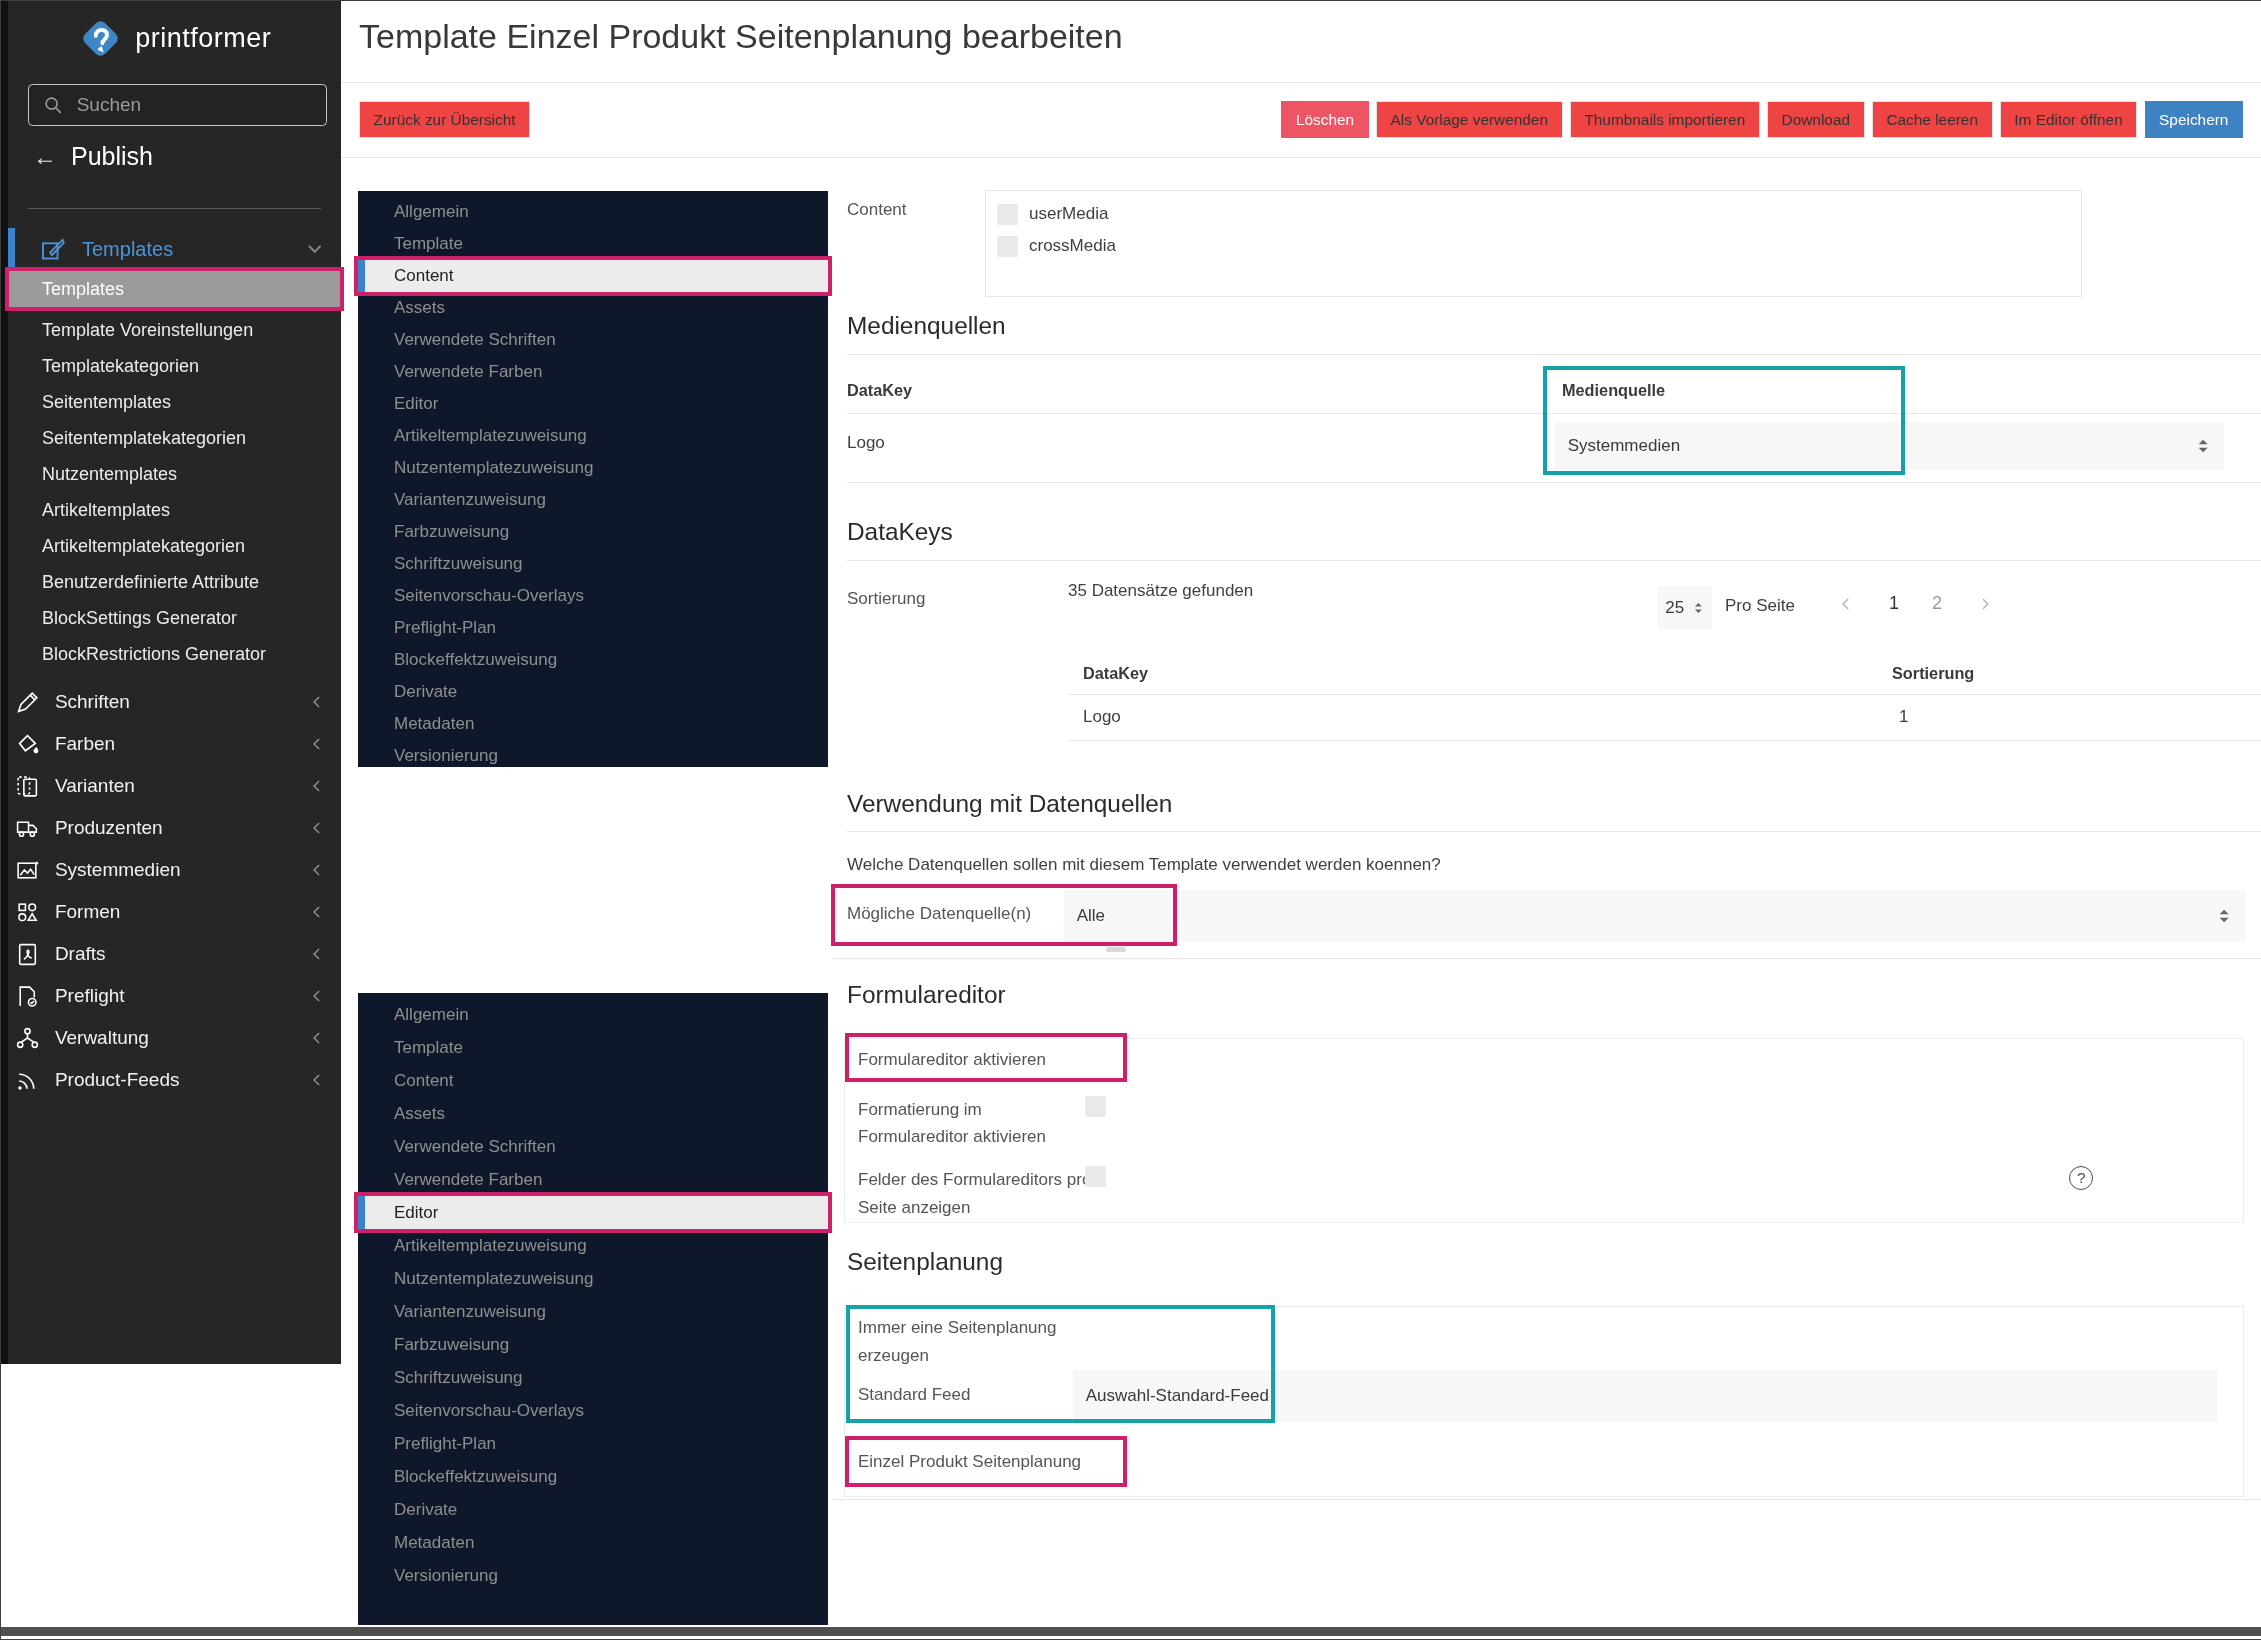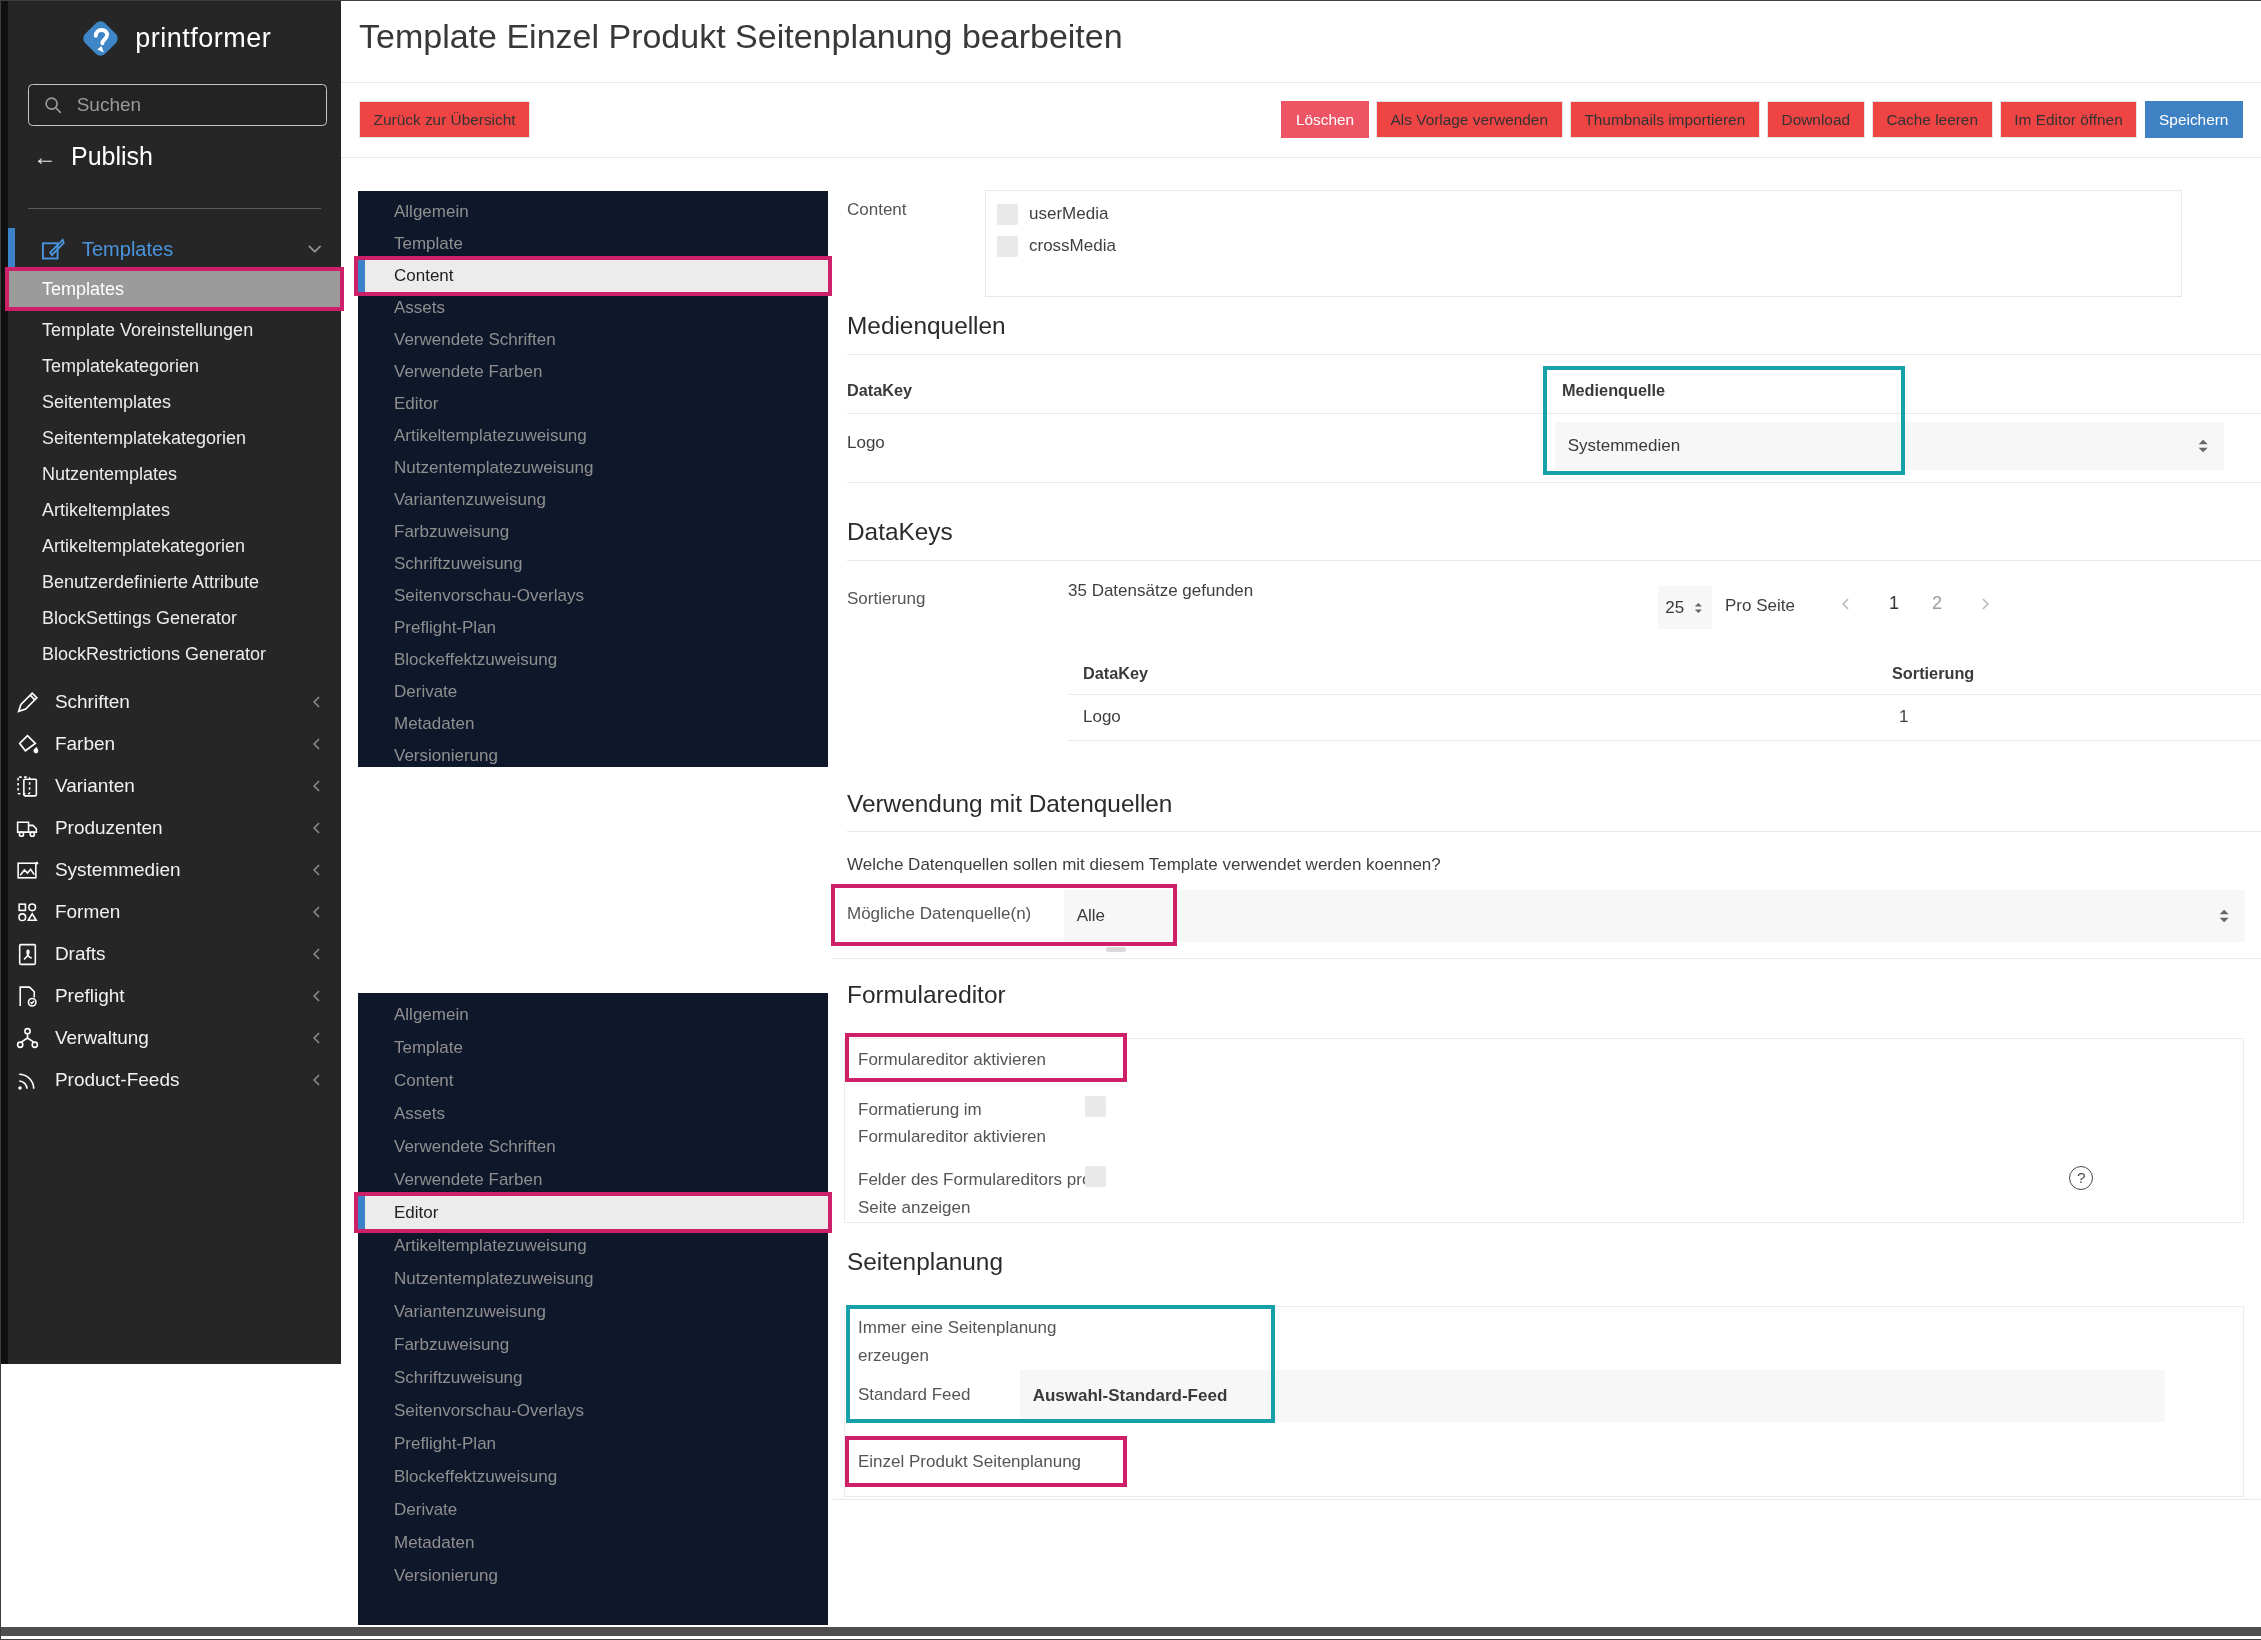--- a/index.html
+++ b/index.html
@@ -51,21 +51,21 @@
              box-sizing:border-box;}
   .panel2 .menu-item{height:33px;}
   .menu-item.active{background:#ececec;color:#1f1f1f;border-left:7.2px solid #3c82c8;padding-left:29px;}
   .menu-item.annotated{outline:4.5px solid #cd2069;outline-offset:0;position:relative;z-index:2;}
   
   .abs{position:absolute;}
   .field-label{font-size:17px;color:#555;}
   .body-text{font-size:17px;color:#3f3f3f;}
   .heading{font-size:24.4px;color:#2b2b2b;font-weight:500;}
   .th{font-size:16.3px;font-weight:700;color:#3a3a3a;}
-  .content-box{left:984px;top:189px;width:1197px;height:107px;border:0.9px solid #e8e8e8;background:#fff;
+  .content-box{left:984px;top:189px;width:1097px;height:107px;border:0.9px solid #e8e8e8;background:#fff;
                box-sizing:border-box;padding:7.2px 0 0 11px;}
   .opt-row{height:32px;display:flex;align-items:center;gap:11px;}
   .cb{width:21px;height:21px;background:#e9e9e9;border-radius:1.8px;flex:0 0 auto;}
   .cb.checked{background:#3c82c8;border-radius:3.6px;width:23.5px;height:23.5px;position:relative;}
   .cb.checked::after{content:"\2713";color:#fff;font-size:16.3px;font-weight:bold;position:absolute;inset:0;
                      display:flex;align-items:center;justify-content:center;}
   .select{background:#f7f7f7;display:flex;align-items:center;padding:0 12.7px;box-sizing:border-box;font-size:17px;
           color:#3a3a3a;}
   .select .updown{margin-left:auto;}
   .teal-box{border:4.5px solid #16a0a8;box-sizing:border-box;z-index:3;pointer-events:none;}
@@ -612,21 +612,21 @@
   <span class="abs cb" style="left:1084px;top:1165px;"></span>
   <span class="abs cb checked" style="left:2037px;top:1165px;"></span>
   <span class="abs qmark" style="left:2068px;top:1165px;"></span>
 
   
   <div class="abs heading" style="left:846px;top:1247px;">Seitenplanung</div>
   <div class="abs group-box" style="left:843px;top:1305px;width:1400px;height:191px;"></div>
   <div class="abs field-label wrap" style="left:857px;top:1313px;width:208px;line-height:28px;">Immer eine Seitenplanung erzeugen</div>
   <span class="abs cb checked" style="left:1082px;top:1310px;"></span>
   <div class="abs field-label" style="left:857px;top:1384px;">Standard Feed</div>
-  <div class="abs select" style="left:1019px;top:1369px;width:1145px;height:52px;font-weight:bold;">
+  <div class="abs select" style="left:1072px;top:1369px;width:1145px;height:52px;">
     <span>Auswahl-Standard-Feed</span>
   </div>
   <div class="abs teal-box" style="left:845px;top:1304px;width:429px;height:118px;"></div>
   <div class="abs field-label" style="left:857px;top:1451px;">Einzel Produkt Seitenplanung</div>
   <span class="abs cb checked" style="left:1082px;top:1446px;"></span>
   <div class="abs pink-box" style="left:844px;top:1435px;width:282px;height:51px;"></div>
   <div class="hline" style="top:1498px;left:832px;"></div>
 
   <div class="bottombar"></div>
 </div>

